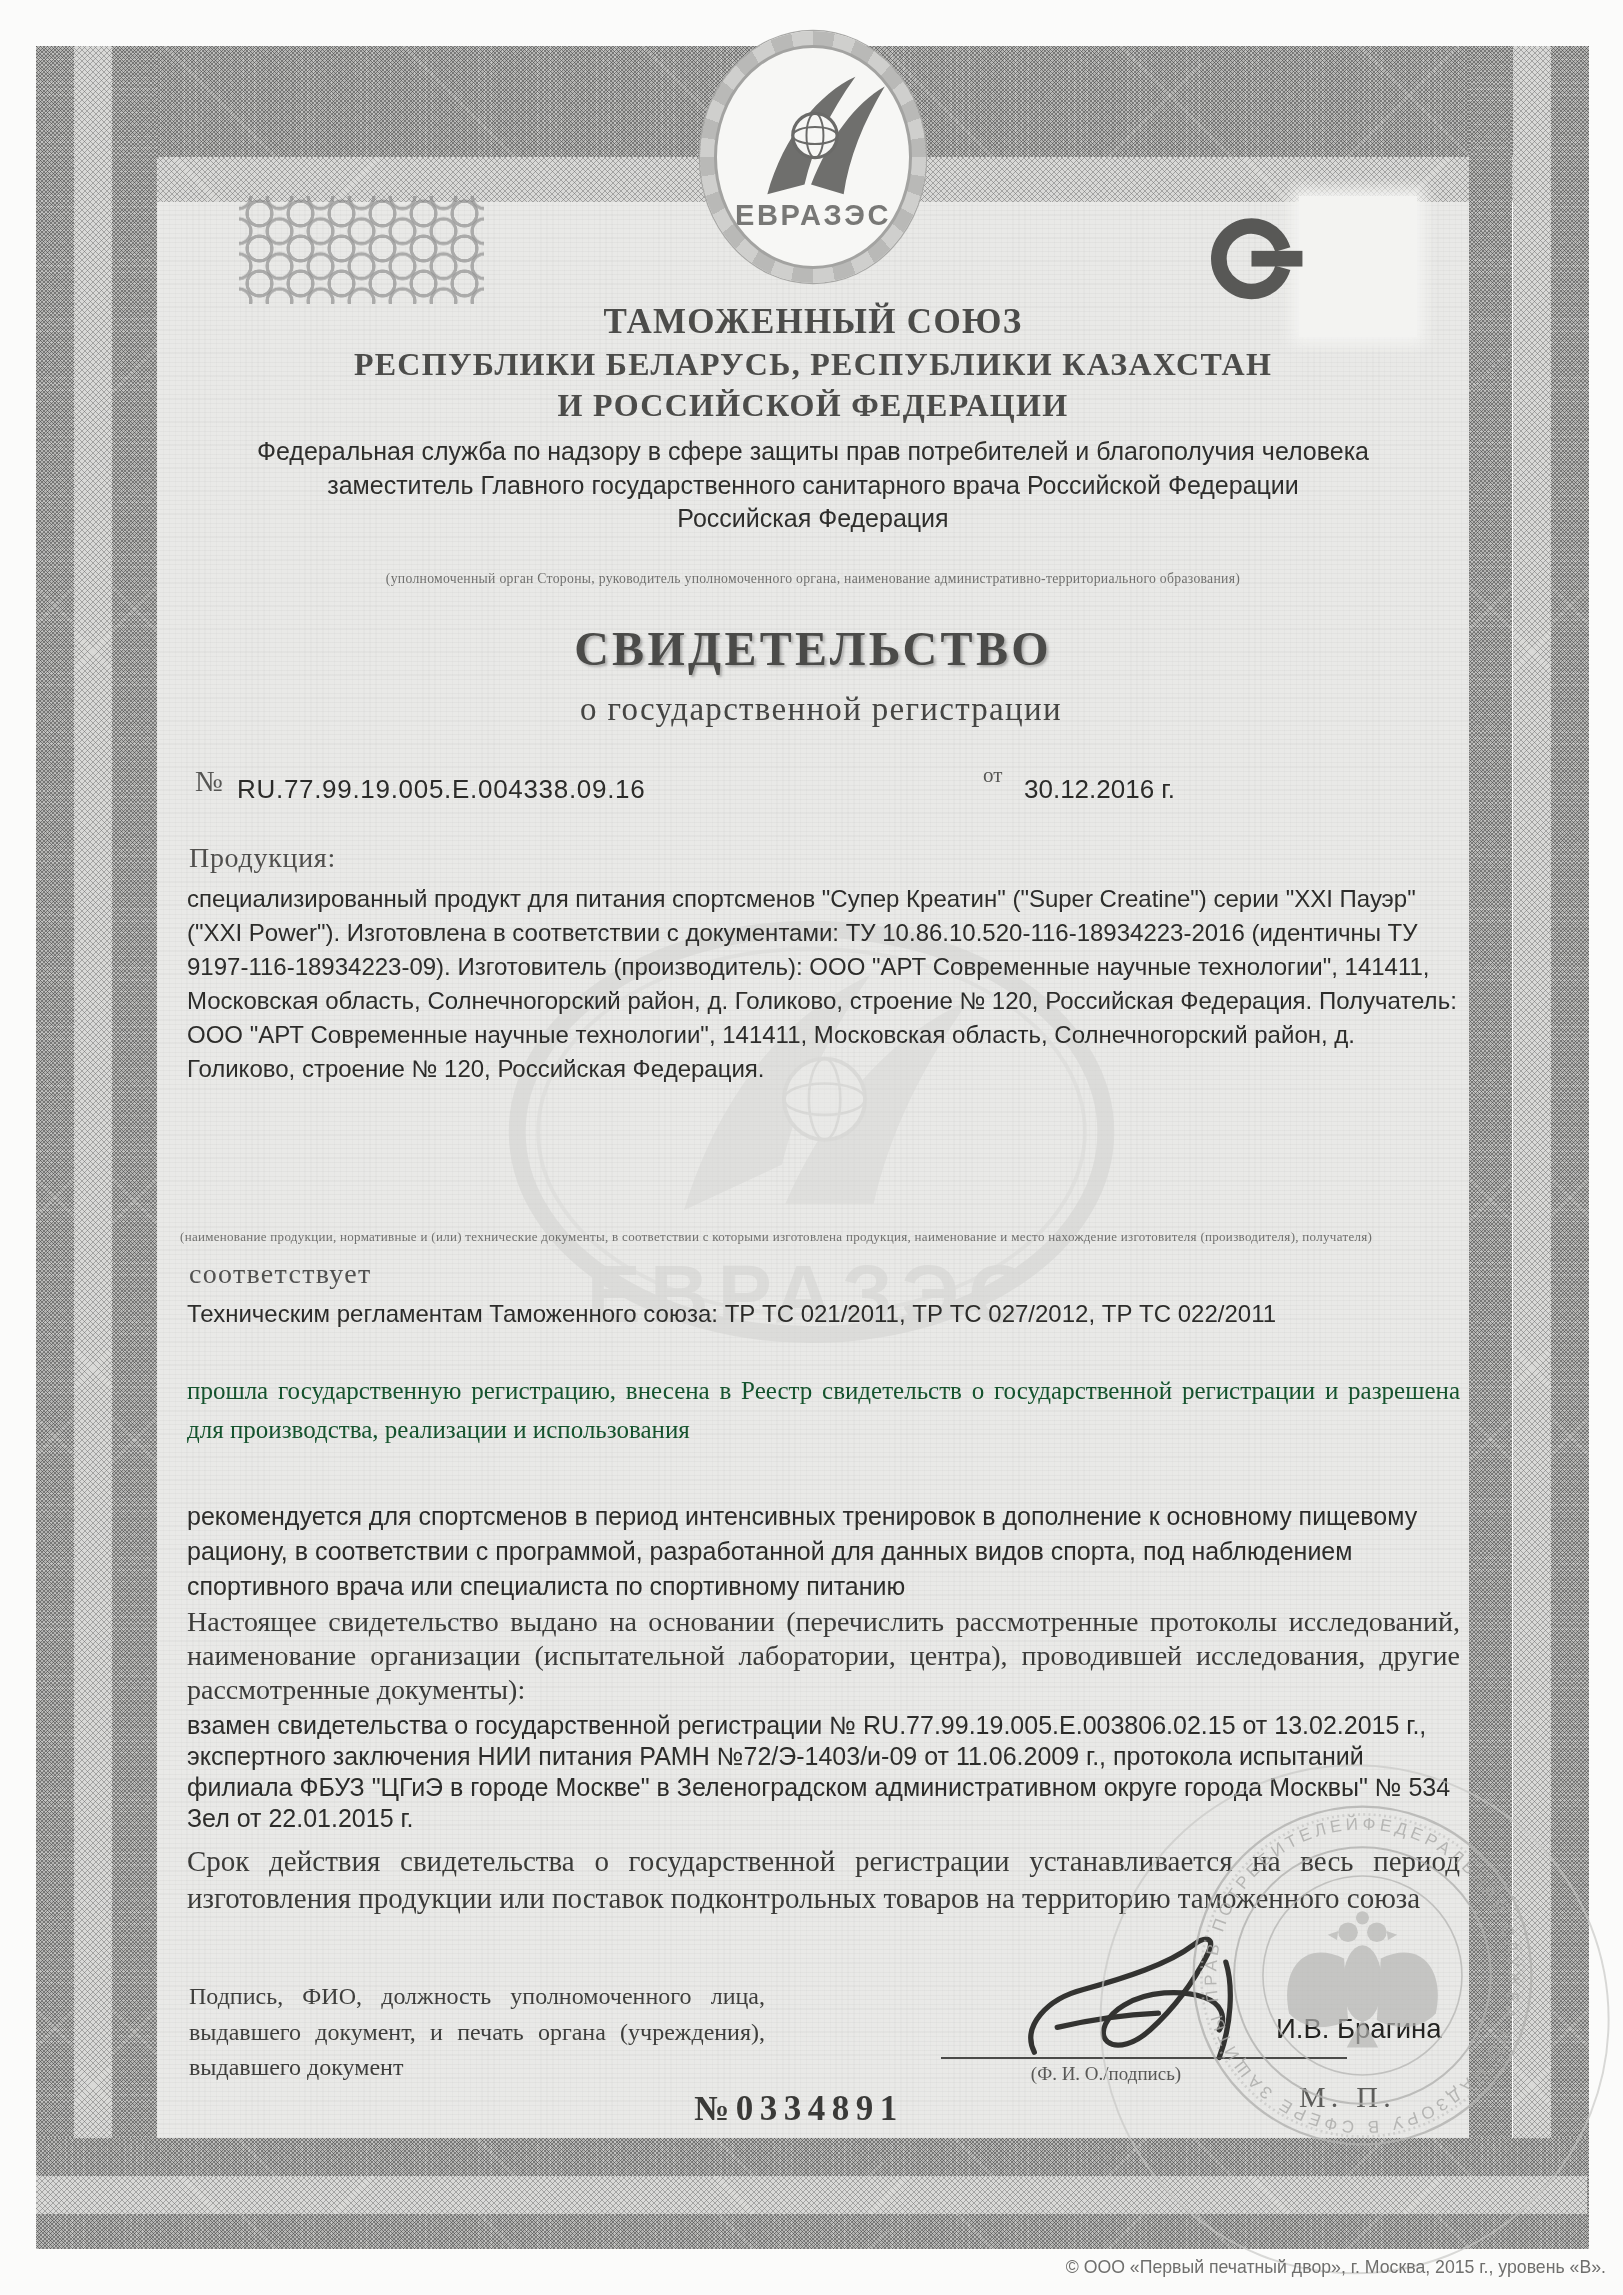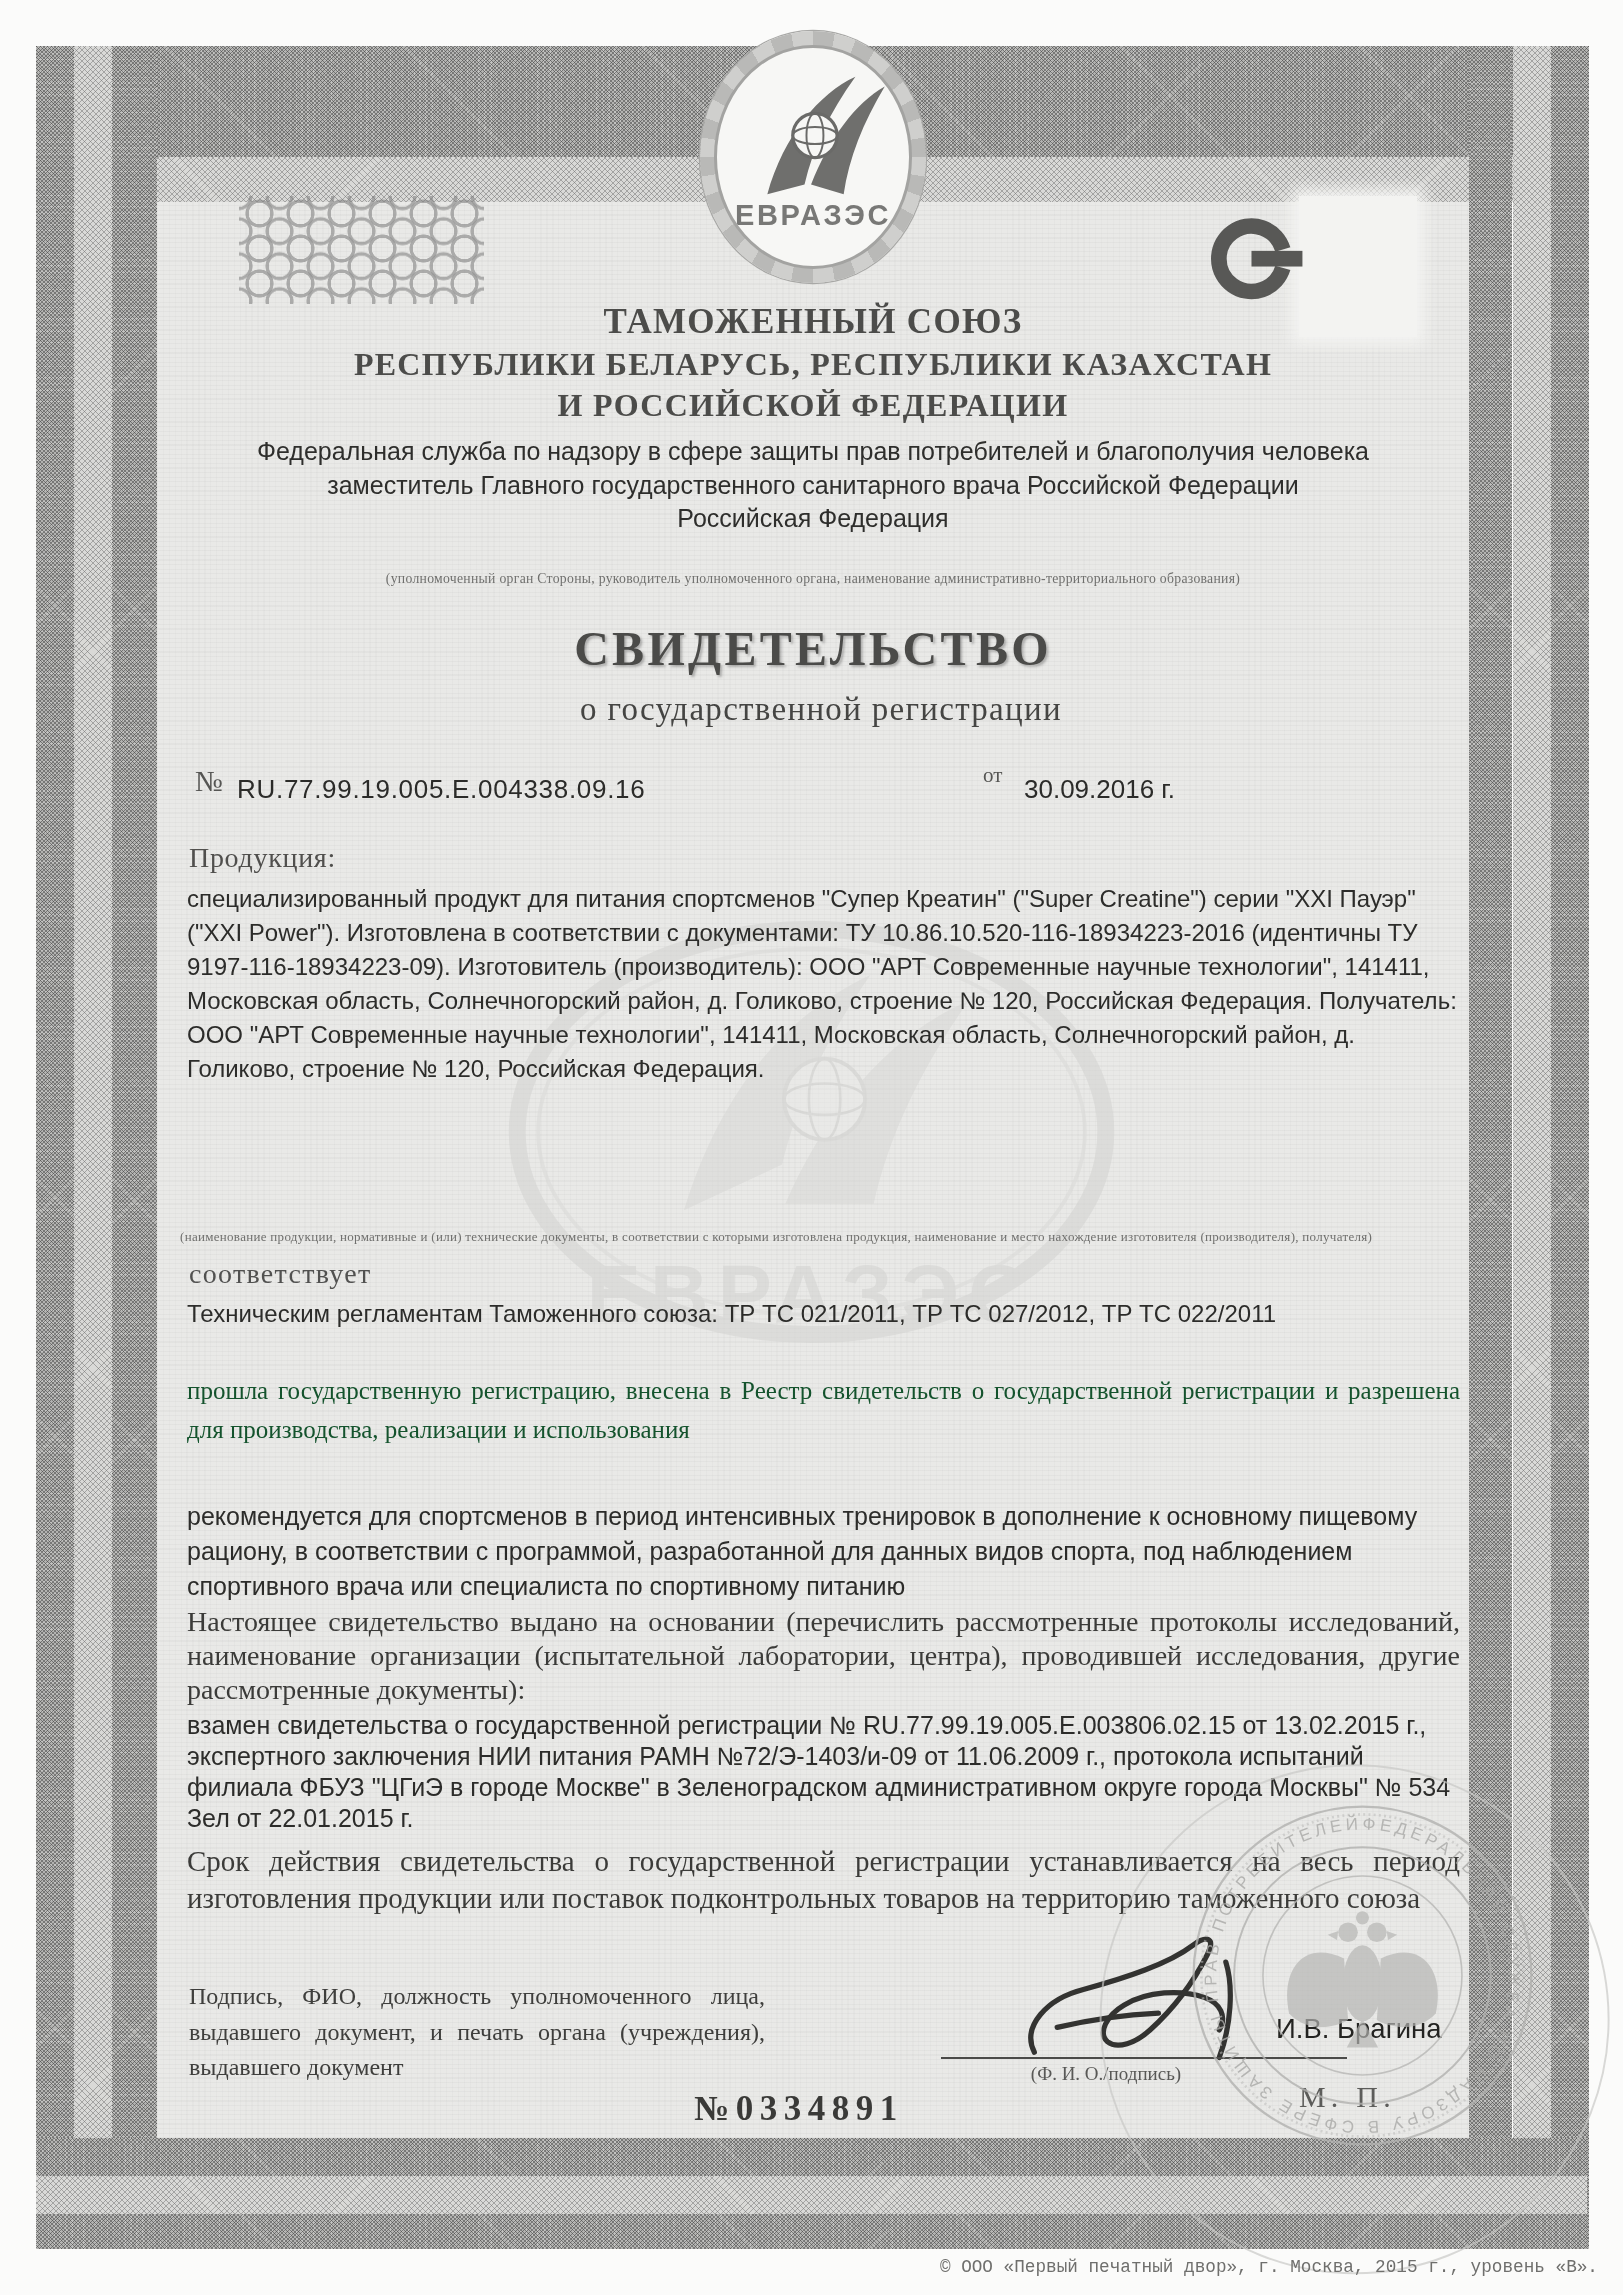--- a/index.html
+++ b/index.html
@@ -137,22 +137,22 @@
 
   .sig-label{left:189px; width:576px; font-size:24px; color:#3e3e3c;}
   .sig-l1{top:1983px;} .sig-l2{top:2019px;} .sig-l3{top:2054px;}
   .sig-name{left:1276px; top:2013px; font-size:27.5px; color:#232321;}
   .sig-rule{left:941px; top:2057px; width:406px; border-top:2px solid #4a4a48;}
   .sig-fio {left:962px; top:2063px; width:288px; text-align:center; font-size:19px; color:#585856;}
   .form-number{left:694px; top:2089px; font-size:35px; color:#3a3a38; letter-spacing:6.5px; font-weight:bold;}
   .mp-label{left:1299px; top:2080px; font-size:30px; color:#5c5c5a; letter-spacing:5.2px;}
 
   .footer{
-    position:absolute; right:25px; top:2257px;
-    font-family:Liberation Mono, monospace; font-size:17.7px; color:#6f6f6d;
+    position:absolute; right:17px; top:2257px;
+    font-family:Liberation Sans, sans-serif; font-size:17.7px; color:#6f6f6d;
   }
 
   .sig-scribble{position:absolute; left:1018px; top:1928px;}
   .stamp{position:absolute; left:1060px; top:1728px; opacity:.8; pointer-events:none;}
 </style>
 </head>
 <body>
 
 <div class="page">
 
@@ -217,21 +217,21 @@
   <div class="abs center t-sans h-svc2">заместитель Главного государственного санитарного врача Российской Федерации</div>
   <div class="abs center t-sans h-svc3">Российская Федерация</div>
   <div class="abs center note h-note">(уполномоченный орган Стороны, руководитель уполномоченного органа, наименование административно-территориального образования)</div>
 
   <div class="abs center title-main">СВИДЕТЕЛЬСТВО</div>
   <div class="abs center title-sub">о государственной регистрации</div>
 
   <div class="abs reg-no-sign">№</div>
   <div class="abs t-sans reg-number">RU.77.99.19.005.E.004338.09.16</div>
   <div class="abs reg-from">от</div>
-  <div class="abs t-sans reg-date">30.09.2016 г.</div>
+  <div class="abs t-sans reg-date">30.12.2016 г.</div>
 
   <div class="abs prod-label">Продукция:</div>
   <div class="abs t-sans prod-text">специализированный продукт для питания спортсменов "Супер Креатин" ("Super Creatine") серии "XXI Пауэр" ("XXI Power"). Изготовлена в соответствии с документами: ТУ 10.86.10.520-116-18934223-2016 (идентичны ТУ 9197-116-18934223-09). Изготовитель (производитель): ООО "АРТ Современные научные технологии", 141411, Московская область, Солнечногорский район, д. Голиково, строение № 120, Российская Федерация.  Получатель: ООО "АРТ Современные научные технологии", 141411, Московская область, Солнечногорский район, д. Голиково, строение № 120, Российская Федерация.</div>
   <div class="abs note prod-note">(наименование продукции, нормативные и (или) технические документы, в соответствии с которыми изготовлена продукция, наименование и место нахождение изготовителя (производителя), получателя)</div>
 
   <div class="abs conf-label">соответствует</div>
   <div class="abs t-sans conf-text">Техническим регламентам Таможенного союза: ТР ТС 021/2011, ТР ТС 027/2012, ТР ТС 022/2011</div>
 
   <div class="abs jtext st-registered">прошла государственную регистрацию, внесена в Реестр свидетельств о государственной регистрации и разрешена для производства, реализации и использования</div>
   <div class="abs st-recommend t-sans">рекомендуется для спортсменов в период интенсивных тренировок в дополнение к основному пищевому рациону, в соответствии с программой, разработанной для данных видов спорта, под наблюдением спортивного врача или специалиста по спортивному питанию</div>

